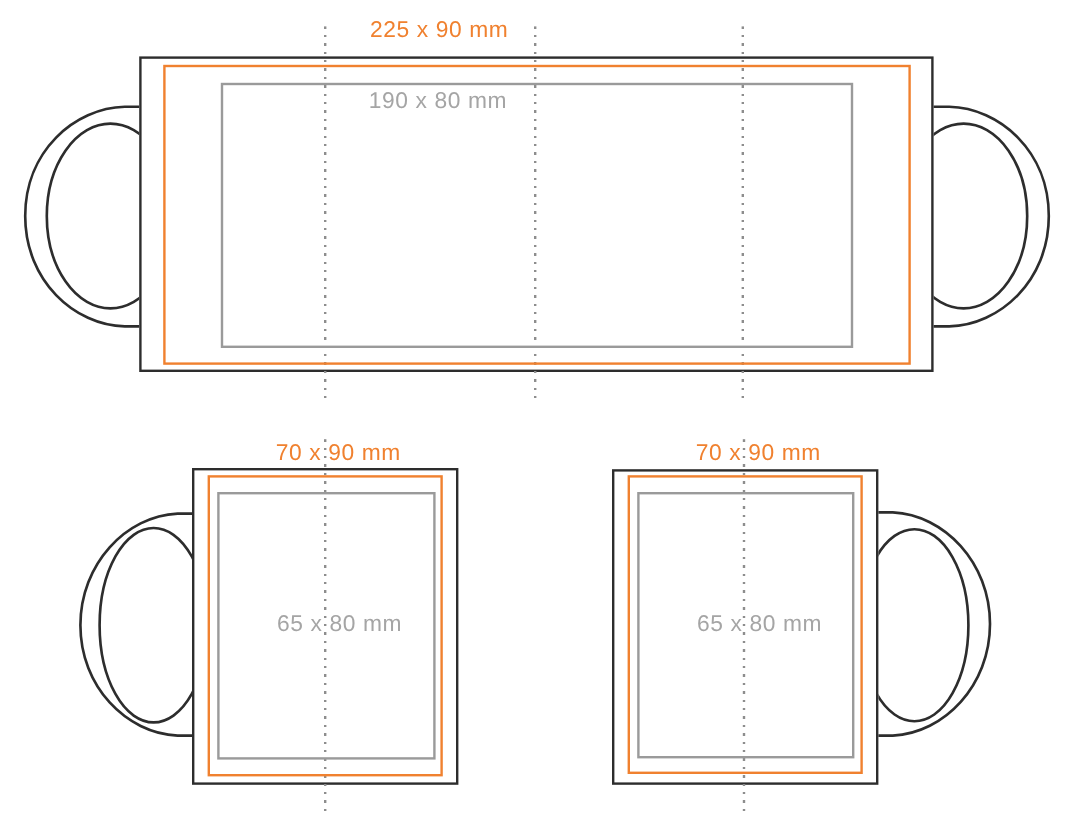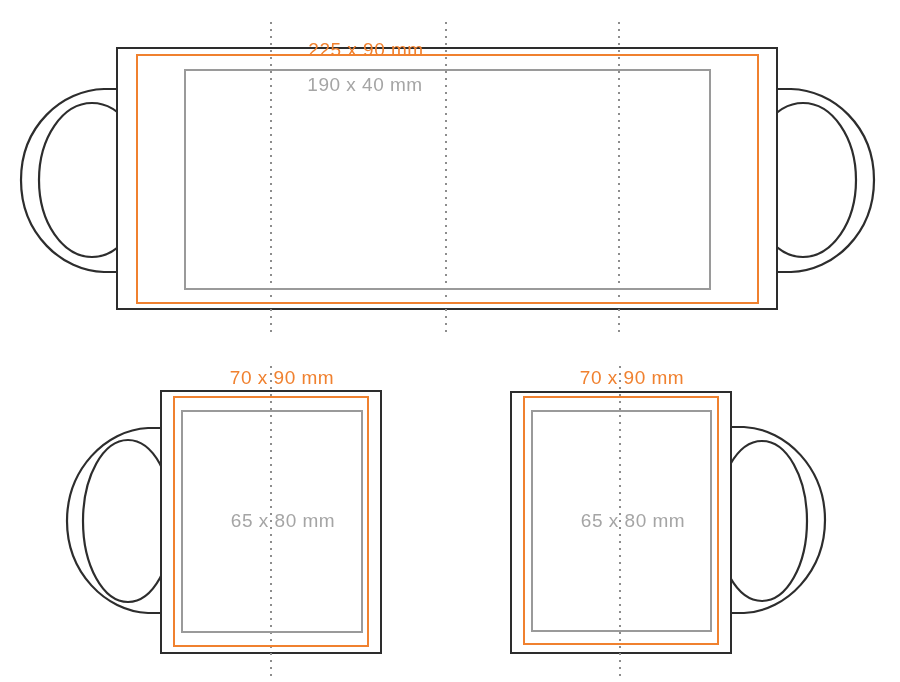--- a/index.html
+++ b/index.html
@@ -76,22 +76,22 @@
     <div class="mug-body" style="left:116px;top:47px;width:662px;height:263px;"></div>
 
     <div class="guide" style="left:270px;top:22px;height:310px;"></div>
     <div class="guide" style="left:445px;top:22px;height:310px;"></div>
     <div class="guide" style="left:618px;top:22px;height:310px;"></div>
 
     <div class="rect-template" style="left:136px;top:54px;width:623px;height:250px;"></div>
 
     <div class="rect-print" style="left:184px;top:69px;width:527px;height:221px;"></div>
 
-    <div class="size-label template" style="left:366px;top:40px;text-align:center;">225 x 90 mm</div>
-    <div class="size-label print" style="left:365px;top:75px;">190 x 40 mm</div>
+    <div class="size-label template" style="left:366px;top:16px;text-align:center;">225 x 90 mm</div>
+    <div class="size-label print" style="left:365px;top:75px;">190 x 80 mm</div>
   </div>
 
   <div class="view-group">
 
     <svg class="handle" style="left:60px;top:418px;" width="104" height="202" viewBox="0 0 104 202">
       <path d="M 104 10 L 88 10 C 45 12 7 52 7 103 C 7 154 45 193 88 195 L 104 195"></path>
       <ellipse cx="68" cy="103" rx="45" ry="81"></ellipse>
     </svg>
 
     <div class="mug-body" style="left:160px;top:390px;width:222px;height:264px;"></div>

